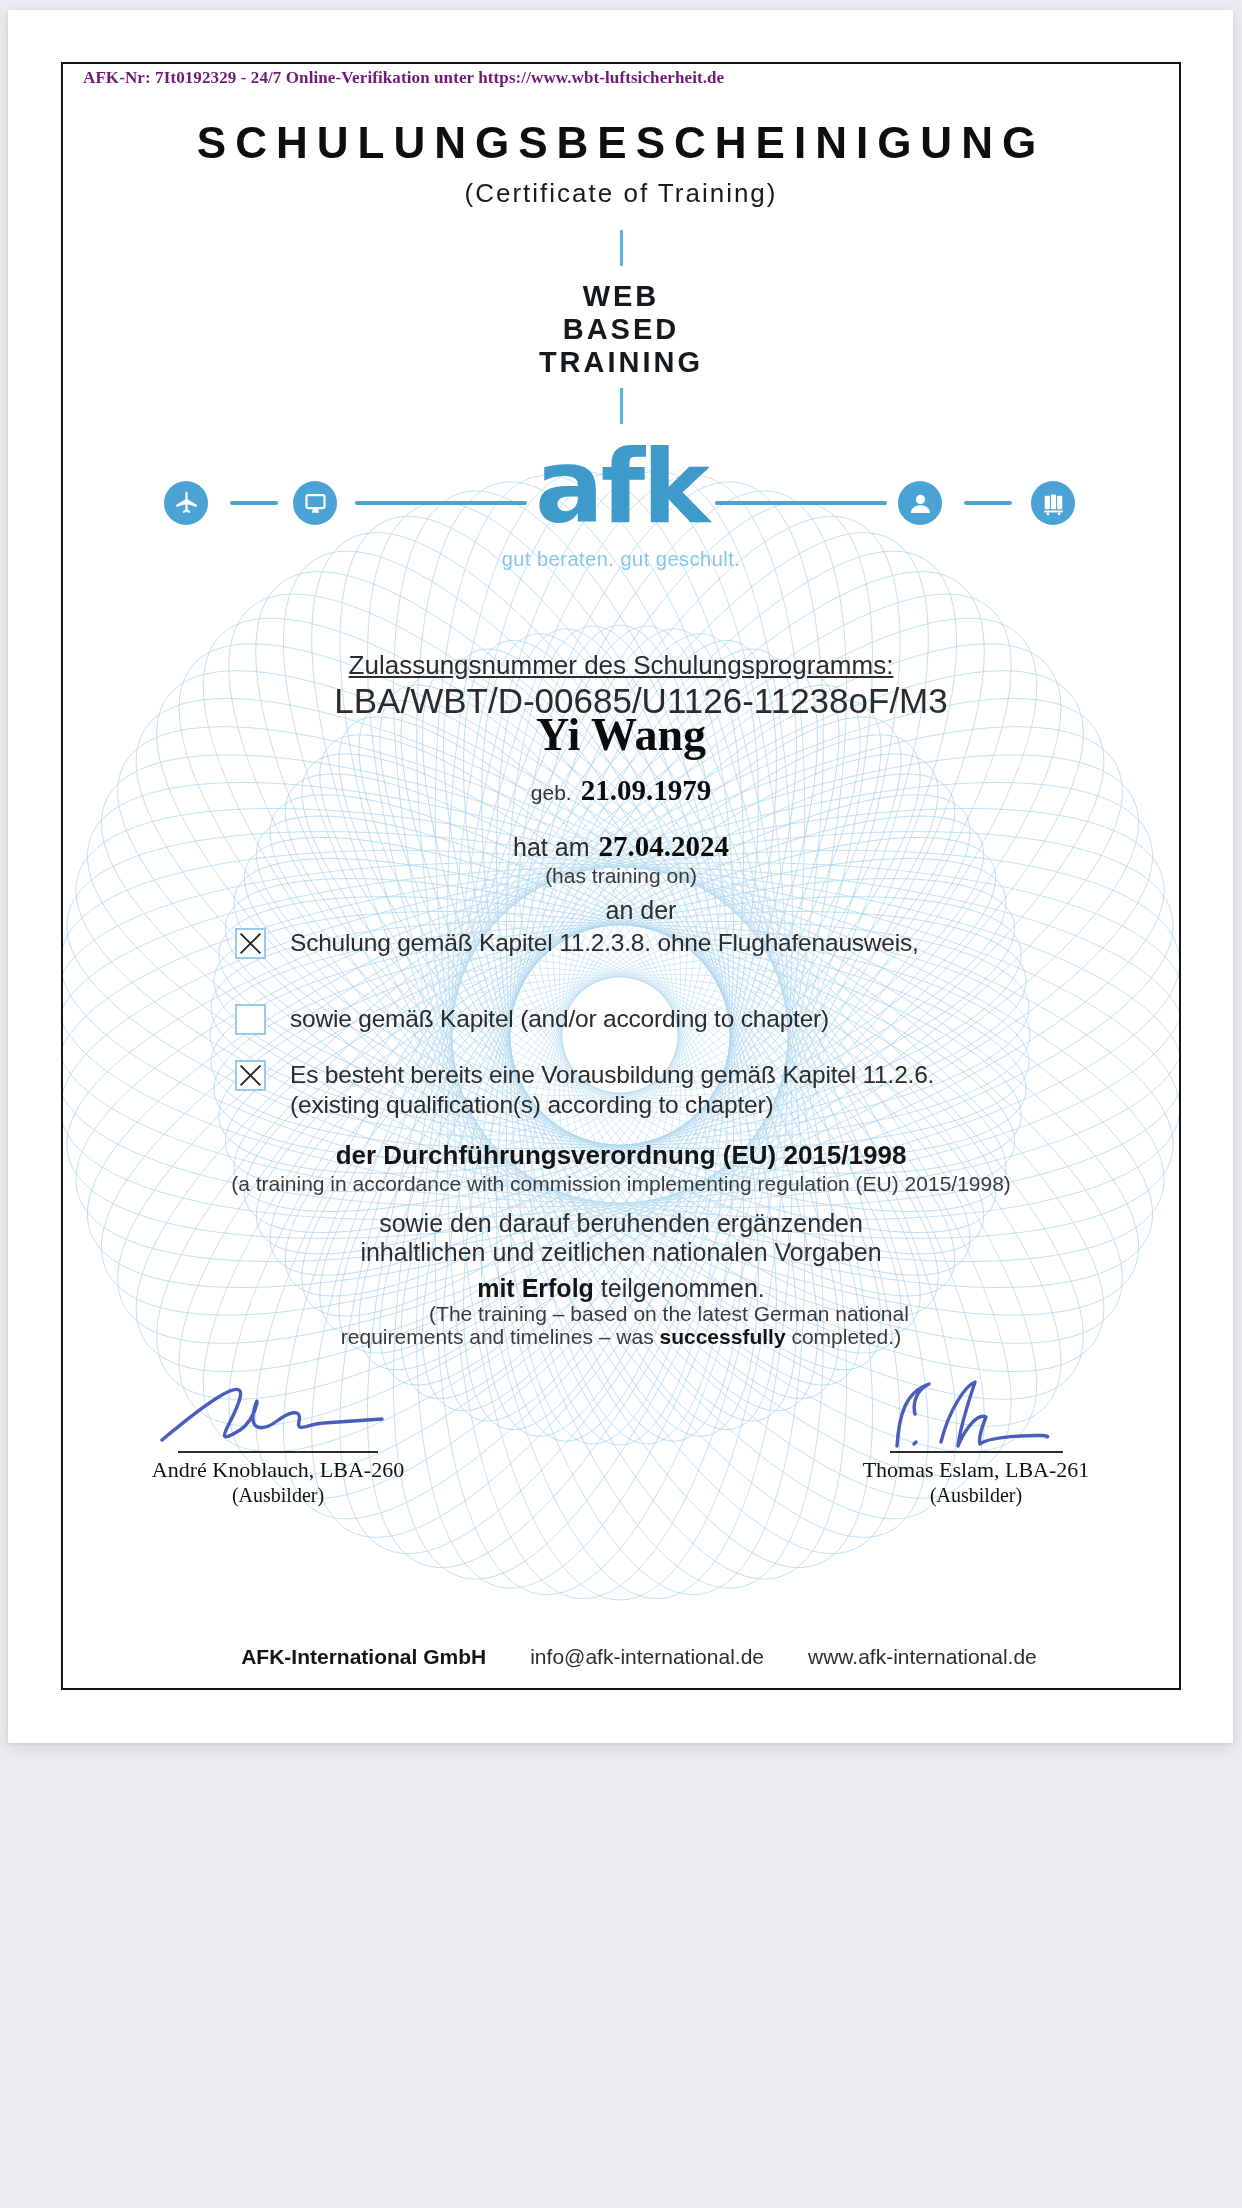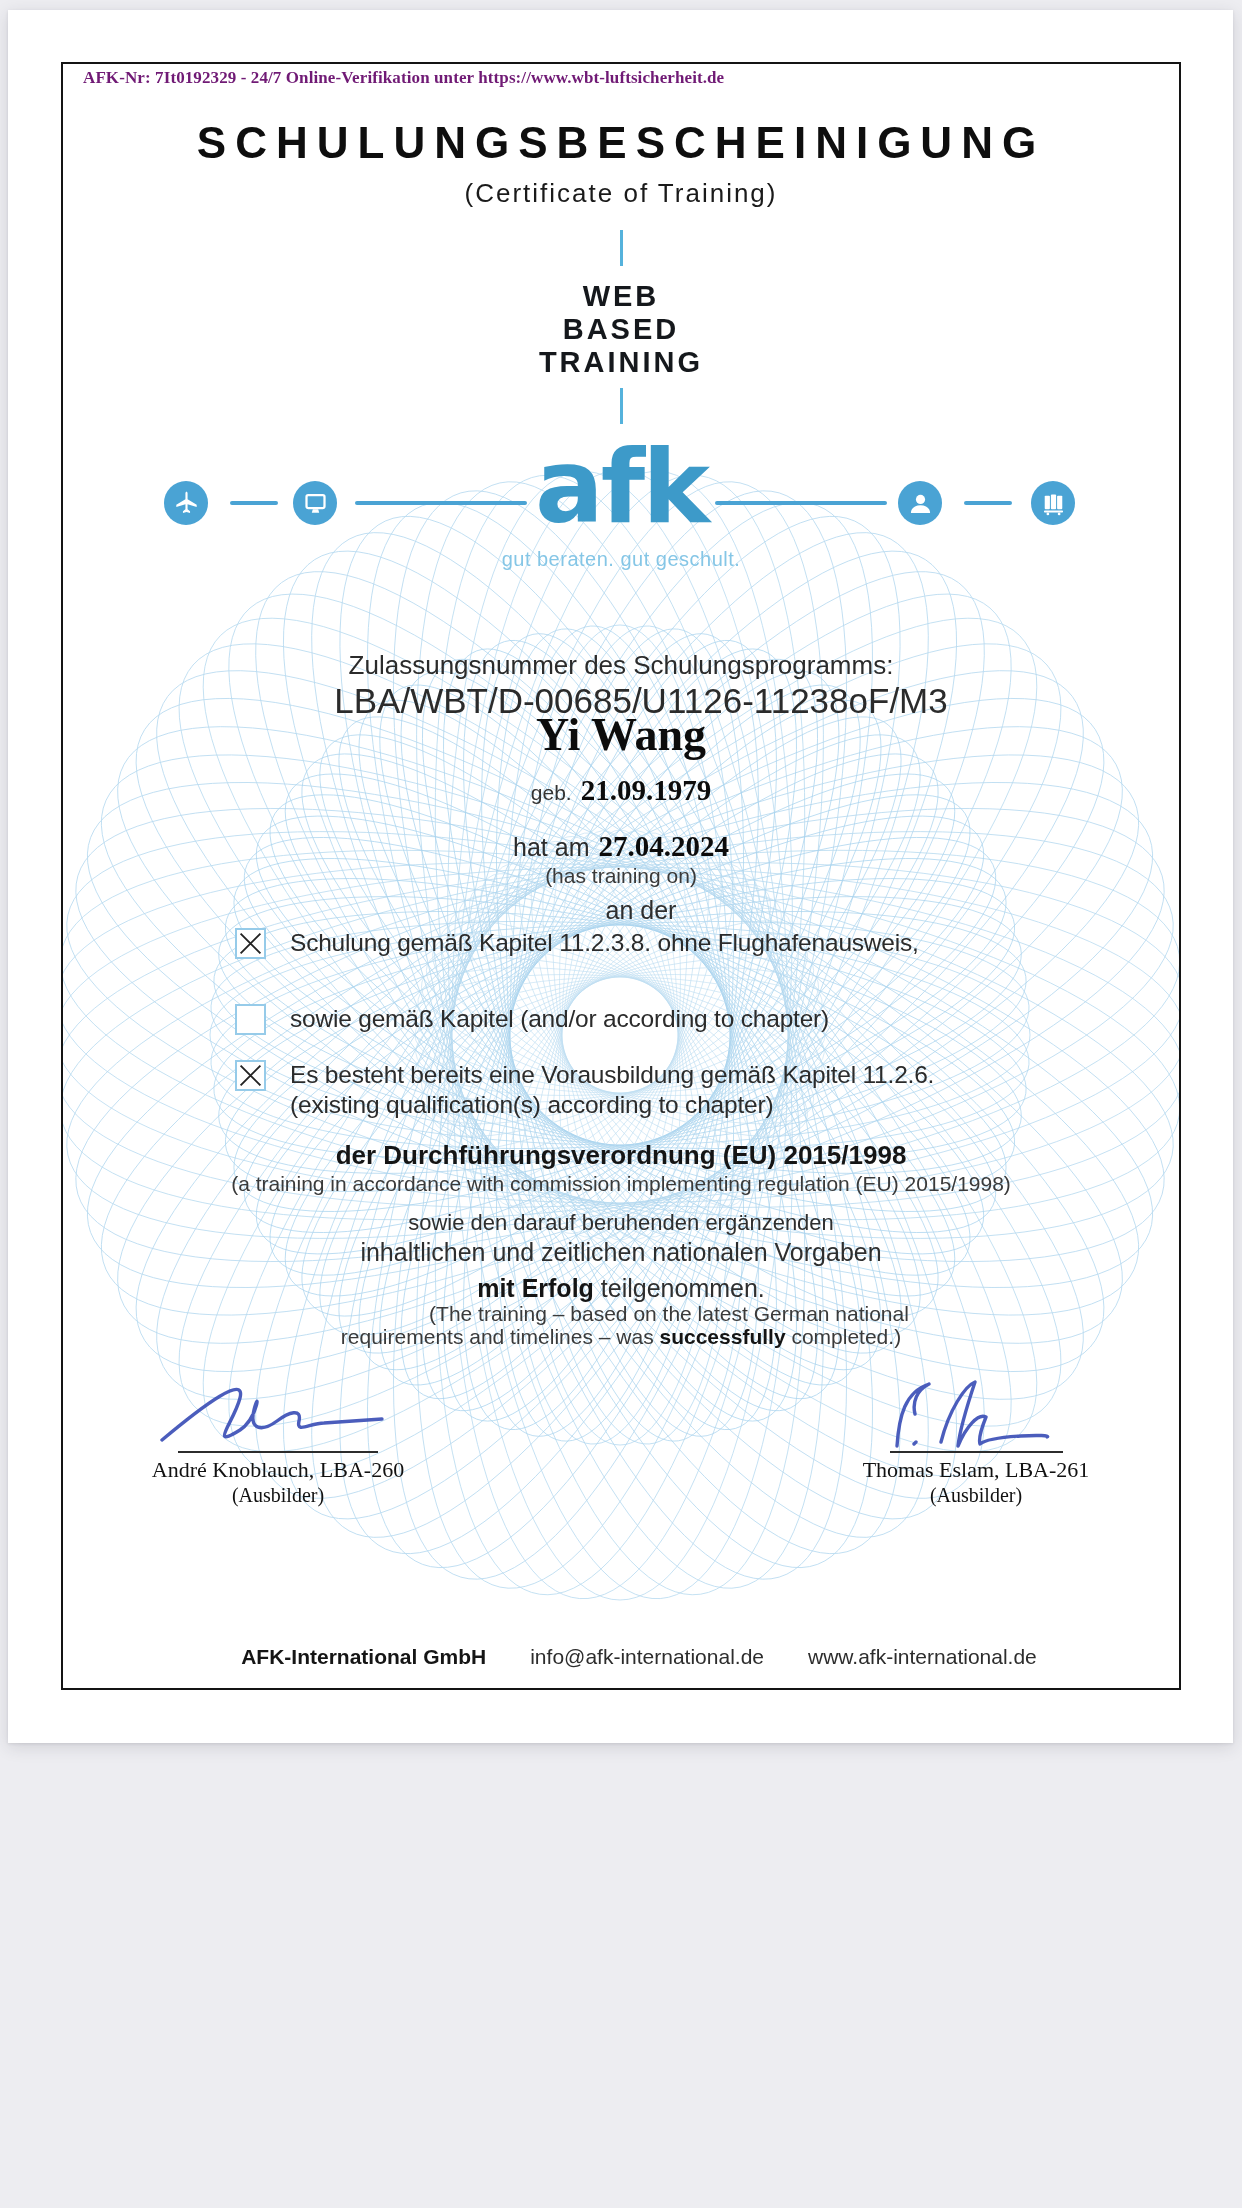--- a/index.html
+++ b/index.html
@@ -44,42 +44,42 @@
   .icon-circle {
     position:absolute; top:417px; width:44px; height:44px; border-radius:50%;
     background:#4aa3d4; display:flex; align-items:center; justify-content:center;
   }
   .icon-circle svg { width:27px; height:27px; }
   .connector { position:absolute; top:437px; height:4px; background:#4aa3d4; border-radius:2px; }
 
   .wordmark { top:368px; font-family:"DejaVu Sans", sans-serif; font-weight:bold; font-size:102px; line-height:110px; color:#3d9ac9; letter-spacing:-3px; }
   .tagline { top:484px; font-size:20px; color:#85c6e6; letter-spacing:.5px; }
 
-  .prog-label { top:586px; font-size:26px; line-height:31px; color:#2b2b2b; }
+  .prog-label { top:586px; font-size:26px; line-height:31px; color:#2b2b2b;text-decoration:underline; }
   .prog-number { top:617px; font-size:35px; color:#2b2b2b;margin-left:20px; }
   .holder-name { top:644px; font-family:"Liberation Serif", serif; font-weight:bold; font-size:46px; line-height:54px; color:#0c0c0c; }
   .geb-line { top:710px; font-size:21px; color:#333; }
   .geb-line .date, .hatam-line .date { font-family:"Liberation Serif", serif; font-weight:bold; font-size:29px; color:#0c0c0c; margin-left:9px; }
   .hatam-line { top:766px; font-size:25px; color:#2b2b2b; }
   .small-en { font-size:21px; color:#3a3a3a; }
   .received-note { top:800px; }
   .ander { top:832px; font-size:25px;padding-left:40px; }
 
   .cb-row { position:absolute; left:172px; width:810px; display:flex; gap:24px; text-align:left; }
   .cb-row1 { top:864px; } .cb-row2 { top:940px; } .cb-row3 { top:996px; }
   .cb-box {
     width:31px; height:31px; background:#fff; border:2px solid #96cbe9;
     flex:0 0 31px; display:flex; align-items:center; justify-content:center;
   }
   .cb-box svg { width:25px; height:25px; }
   .cb-text { font-size:24.5px; line-height:30px; color:#2b2b2b; letter-spacing:-.2px; }
 
   .reg-title { top:1076px; font-size:26px; font-weight:bold; color:#151515; line-height:31px; }
   .reg-sub { top:1108px; }
-  .sowie1 { top:1144px; font-size:22px; line-height:30px; }
+  .sowie1 { top:1144px; font-size:25px; line-height:30px; }
   .sowie2 { top:1174px; font-size:25px; }
   .success-line { top:1210px; font-size:25px; }
   .success-line b, .en2 b { color:#141414; }
   .en1 { top:1238px;margin-left:48px; } .en2 { top:1261px; }
 
   .sig-svg { position:absolute; }
   .sig-svg path { fill:none; stroke:#3c4fb6; stroke-width:3.4; stroke-linecap:round; stroke-linejoin:round; opacity:.92; }
   .sig-line { position:absolute; top:1387px; height:2px; background:#2c2c2c; }
   .sig-block { position:absolute; width:300px; text-align:center; font-family:"Liberation Serif", serif; color:#111; }
   .sig-name { font-size:22px; line-height:26px; }

